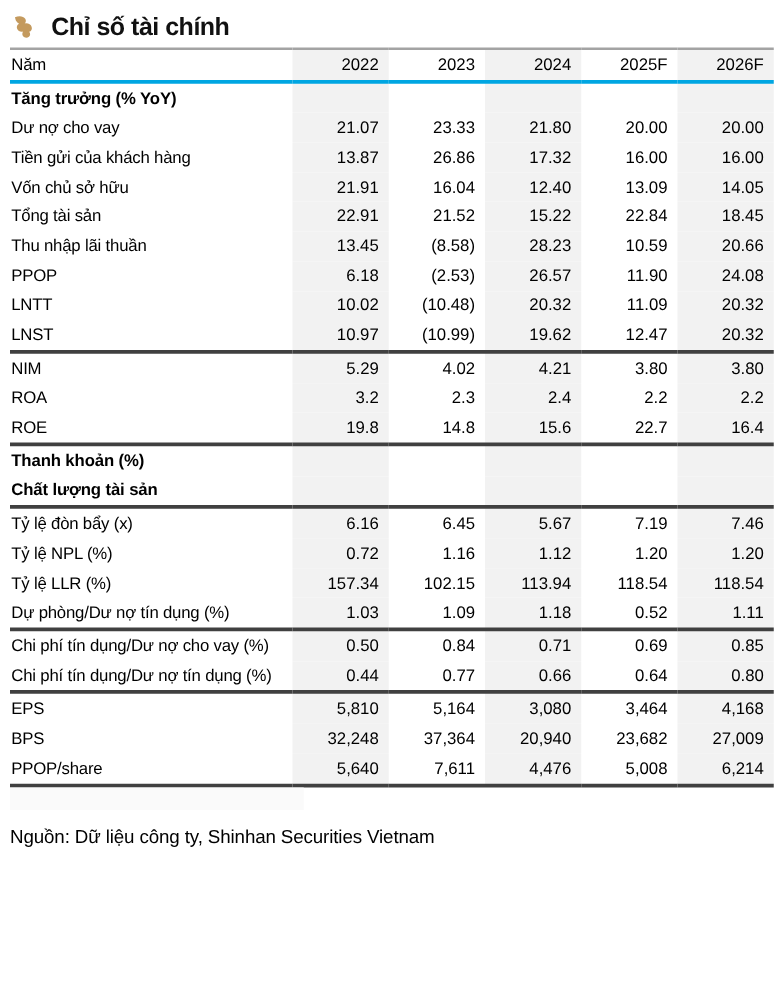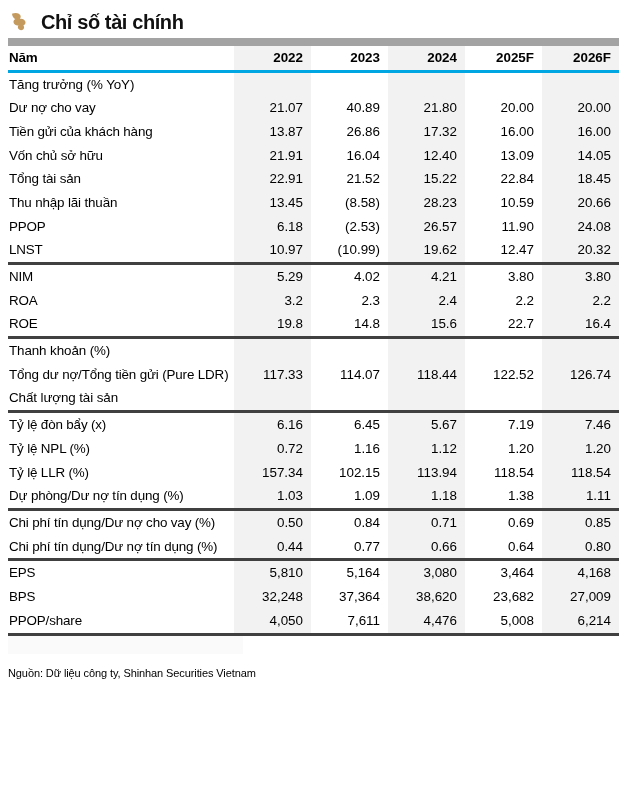--- a/index.html
+++ b/index.html
@@ -10,28 +10,28 @@
   .report-header{display:flex;align-items:center;gap:9px;padding:9px 4px 4px 8px;height:25px;}
   .logo{width:24px;height:22px;display:inline-flex;align-items:center;justify-content:center;}
   .title{font-size:20px;font-weight:700;letter-spacing:-0.4px;margin:0;line-height:24px;color:#111;}
 
   table{width:611px;margin-left:8px;border-collapse:collapse;table-layout:fixed;}
   col.c-label{width:226px;}
   col.c-num{width:77px;}
   col.striped{background:#F2F2F2;}
 
   th,td{font-size:13.4px;height:23.7px;padding:0;vertical-align:middle;line-height:1.05;}
-  thead th{border-top:8px solid #a3a3a3;border-bottom:3px solid #00A6E2;font-weight:700;}
+  thead th{border-top:2px solid #a3a3a3;border-bottom:3px solid #00A6E2;font-weight:400;}
   th.label,td.label{text-align:left;padding-left:1px;white-space:nowrap;letter-spacing:-0.15px;overflow:visible;}
   th.num,td.num{text-align:right;padding-right:8px;white-space:nowrap;}
-  tr.section td{font-weight:400;letter-spacing:-0.1px;margin-top:36px;}
+  tr.section td{font-weight:700;letter-spacing:-0.1px;margin-top:36px;}
   tr.bb td{border-bottom:3px solid #404040;}
 
   .stripe-tail{width:235px;height:18px;background:#FAFAFA;margin-left:8px;}
-  .source{margin:13px 8px 0 8px;font-size:11px;letter-spacing:-0.1px;}
+  .source{margin:13px 8px 0 8px;font-size:15px;letter-spacing:-0.1px;}
 </style>
 </head>
 <body>
 
 <div class="report-header">
   <span class="logo">
     <svg viewBox="0 0 22 22" width="22" height="21" aria-hidden="true">
       <path fill="#C49A5E" d="M2.6 3.0
         C6.0 1.4 9.8 2.0 11.2 4.2
         C12.1 5.6 11.8 7.2 10.8 8.2
@@ -74,21 +74,21 @@
         <td class="label">Tăng trưởng (% YoY)</td>
         <td class="num"></td>
         <td class="num"></td>
         <td class="num"></td>
         <td class="num"></td>
         <td class="num"></td>
       </tr>
       <tr class="data">
         <td class="label">Dư nợ cho vay</td>
         <td class="num">21.07</td>
-        <td class="num">40.89</td>
+        <td class="num">23.33</td>
         <td class="num">21.80</td>
         <td class="num">20.00</td>
         <td class="num">20.00</td>
       </tr>
       <tr class="data">
         <td class="label">Tiền gửi của khách hàng</td>
         <td class="num">13.87</td>
         <td class="num">26.86</td>
         <td class="num">17.32</td>
         <td class="num">16.00</td>
@@ -119,20 +119,28 @@
         <td class="num">20.66</td>
       </tr>
       <tr class="data">
         <td class="label">PPOP</td>
         <td class="num">6.18</td>
         <td class="num">(2.53)</td>
         <td class="num">26.57</td>
         <td class="num">11.90</td>
         <td class="num">24.08</td>
       </tr>
+      <tr class="data">
+        <td class="label">LNTT</td>
+        <td class="num">10.02</td>
+        <td class="num">(10.48)</td>
+        <td class="num">20.32</td>
+        <td class="num">11.09</td>
+        <td class="num">20.32</td>
+      </tr>
       <tr class="data bb">
         <td class="label">LNST</td>
         <td class="num">10.97</td>
         <td class="num">(10.99)</td>
         <td class="num">19.62</td>
         <td class="num">12.47</td>
         <td class="num">20.32</td>
       </tr>
       <tr class="data">
         <td class="label">NIM</td>
@@ -159,28 +167,20 @@
         <td class="num">16.4</td>
       </tr>
       <tr class="section">
         <td class="label">Thanh khoản (%)</td>
         <td class="num"></td>
         <td class="num"></td>
         <td class="num"></td>
         <td class="num"></td>
         <td class="num"></td>
       </tr>
-      <tr class="data">
-        <td class="label">Tổng dư nợ/Tổng tiền gửi (Pure LDR)</td>
-        <td class="num">117.33</td>
-        <td class="num">114.07</td>
-        <td class="num">118.44</td>
-        <td class="num">122.52</td>
-        <td class="num">126.74</td>
-      </tr>
       <tr class="section bb">
         <td class="label">Chất lượng tài sản</td>
         <td class="num"></td>
         <td class="num"></td>
         <td class="num"></td>
         <td class="num"></td>
         <td class="num"></td>
       </tr>
       <tr class="data">
         <td class="label">Tỷ lệ đòn bẩy (x)</td>
@@ -204,21 +204,21 @@
         <td class="num">102.15</td>
         <td class="num">113.94</td>
         <td class="num">118.54</td>
         <td class="num">118.54</td>
       </tr>
       <tr class="data bb">
         <td class="label">Dự phòng/Dư nợ tín dụng (%)</td>
         <td class="num">1.03</td>
         <td class="num">1.09</td>
         <td class="num">1.18</td>
-        <td class="num">1.38</td>
+        <td class="num">0.52</td>
         <td class="num">1.11</td>
       </tr>
       <tr class="data">
         <td class="label">Chi phí tín dụng/Dư nợ cho vay (%)</td>
         <td class="num">0.50</td>
         <td class="num">0.84</td>
         <td class="num">0.71</td>
         <td class="num">0.69</td>
         <td class="num">0.85</td>
       </tr>
@@ -235,27 +235,27 @@
         <td class="num">5,810</td>
         <td class="num">5,164</td>
         <td class="num">3,080</td>
         <td class="num">3,464</td>
         <td class="num">4,168</td>
       </tr>
       <tr class="data">
         <td class="label">BPS</td>
         <td class="num">32,248</td>
         <td class="num">37,364</td>
-        <td class="num">38,620</td>
+        <td class="num">20,940</td>
         <td class="num">23,682</td>
         <td class="num">27,009</td>
       </tr>
       <tr class="data bb">
         <td class="label">PPOP/share</td>
-        <td class="num">4,050</td>
+        <td class="num">5,640</td>
         <td class="num">7,611</td>
         <td class="num">4,476</td>
         <td class="num">5,008</td>
         <td class="num">6,214</td>
       </tr>
     </tbody>
 </table>
 
 <div class="stripe-tail"></div>
 

